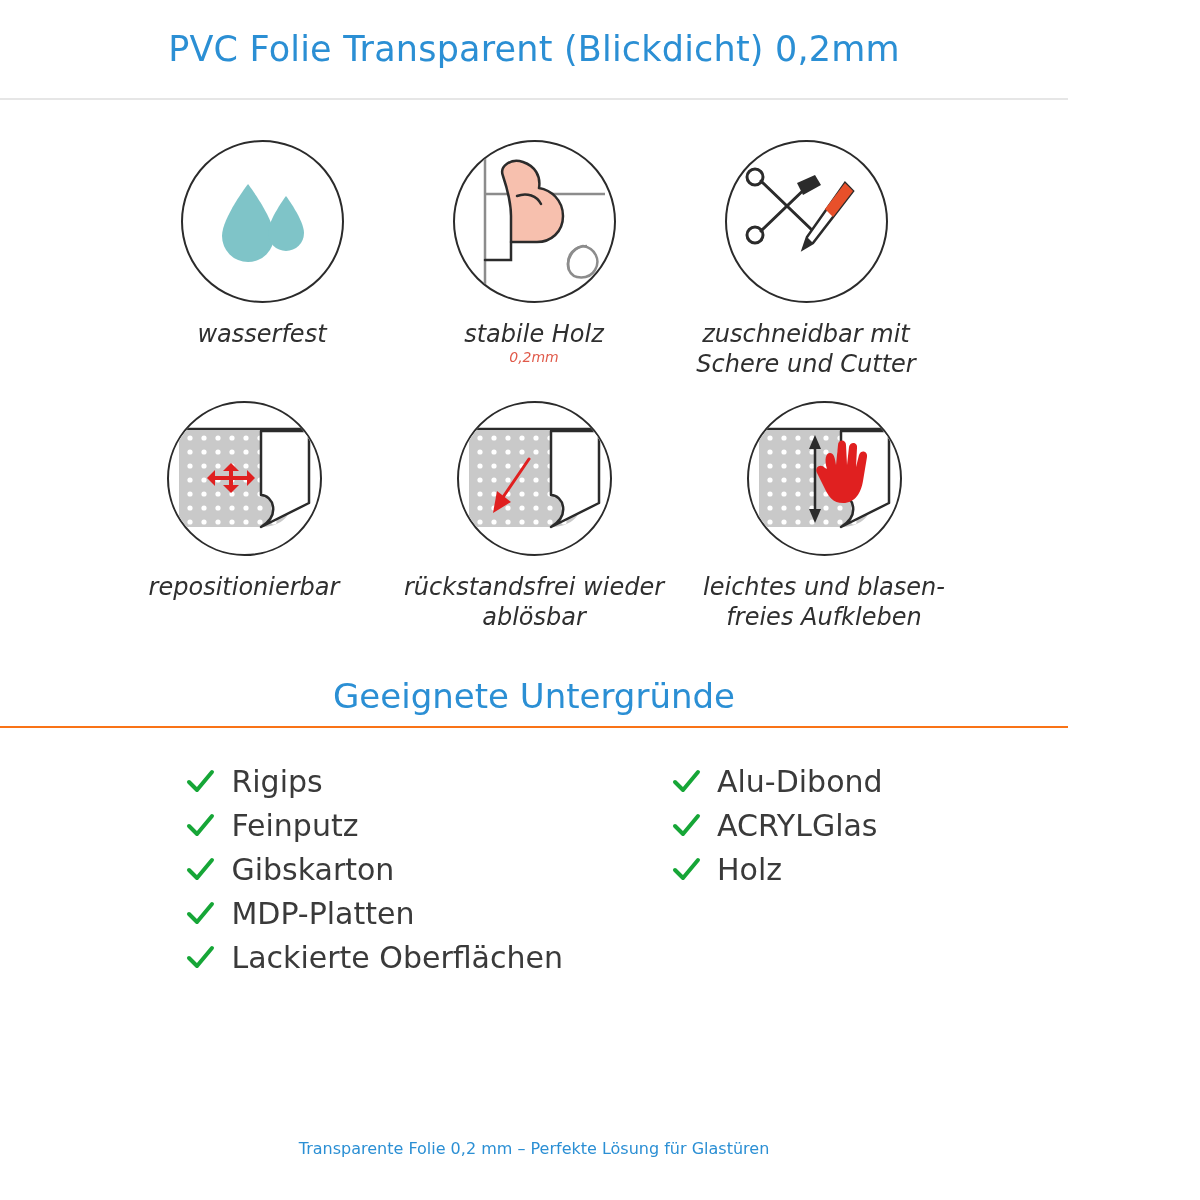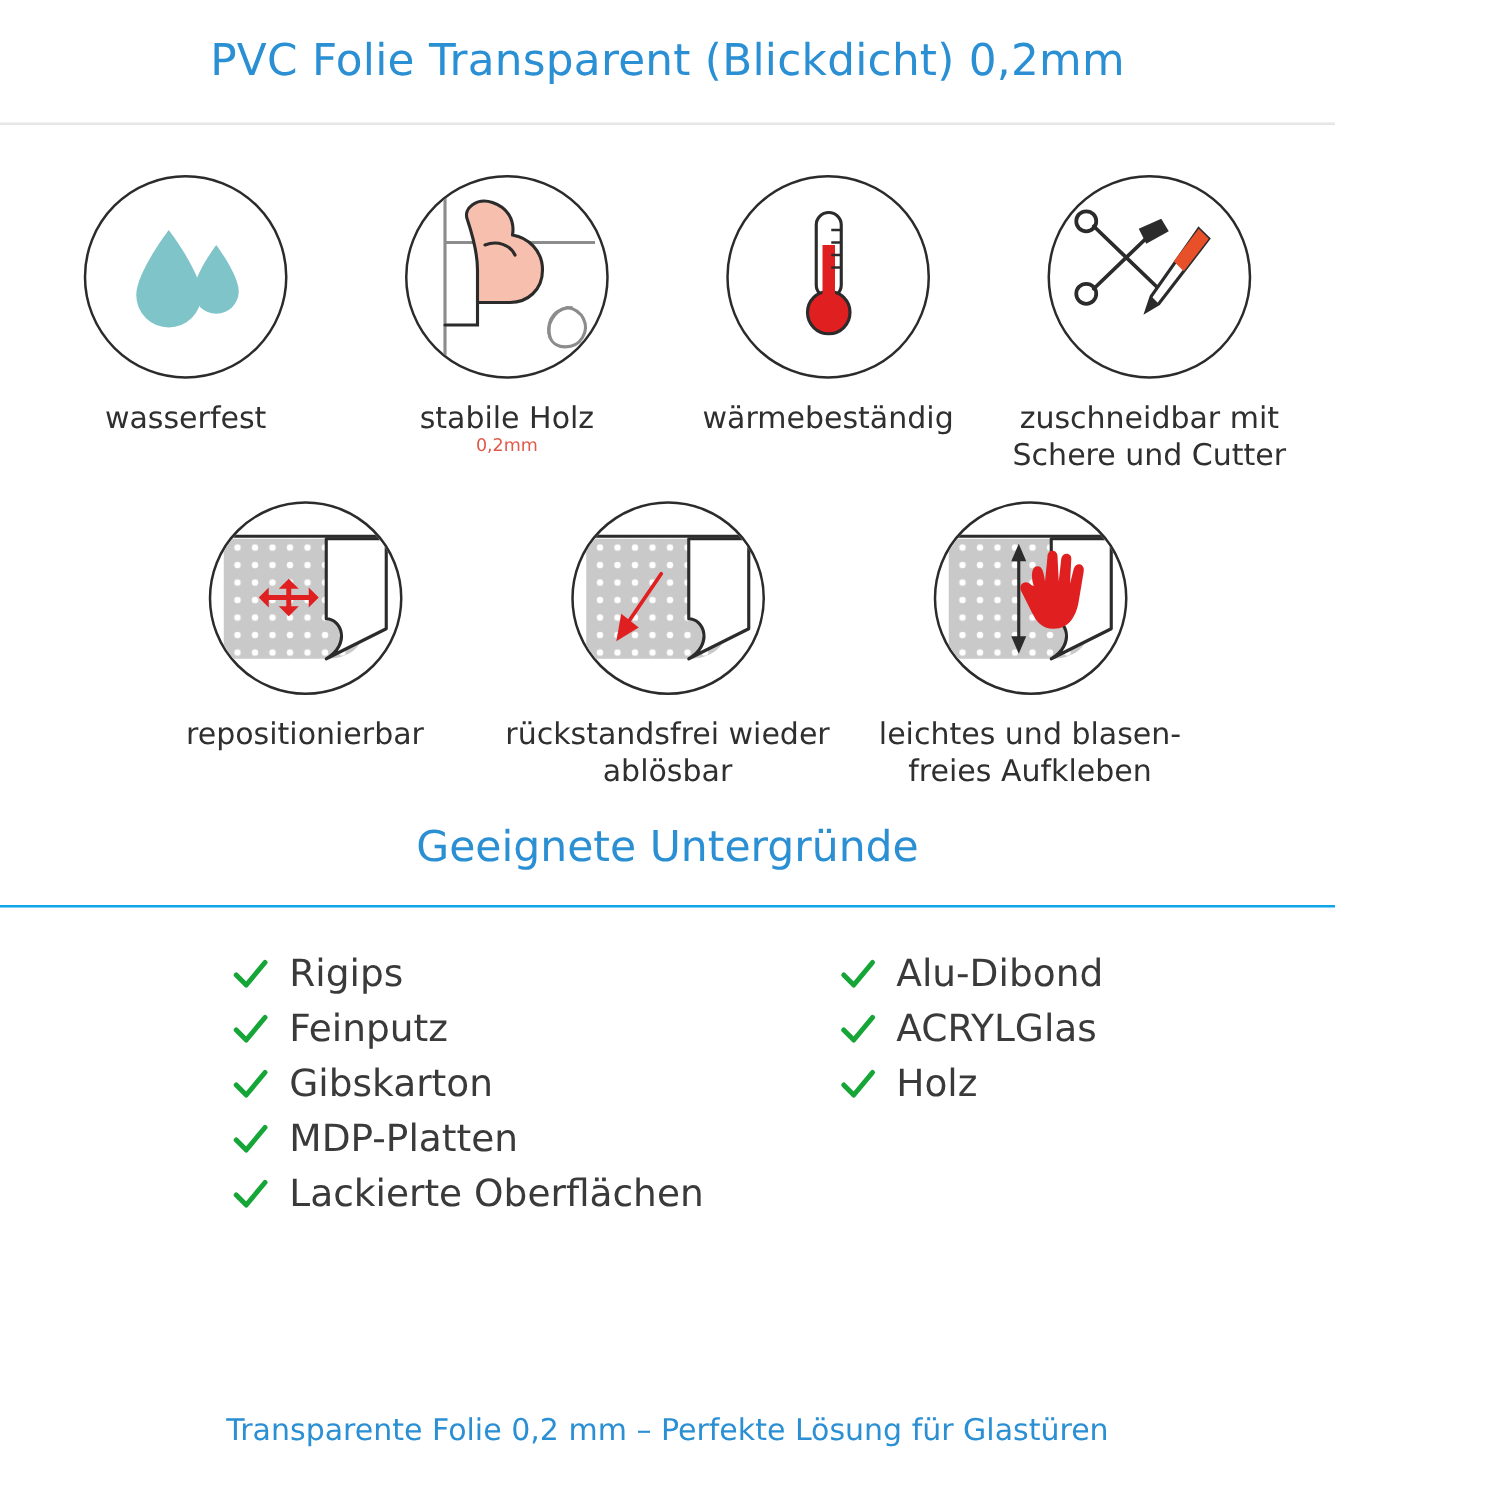--- a/index.html
+++ b/index.html
@@ -39,20 +39,21 @@
   }
 
   
   .features {
     padding: 40px 20px 0 20px;
   }
   .feature-row {
     display: flex;
     justify-content: center;
     align-items: flex-start;
+    font-style: italic;
   }
   .feature-row.row1 > .feature { width: 272px; }
   .feature-row.row2 { margin-top: 22px; }
   .feature-row.row2 > .feature { width: 290px; }
 
   .feature {
     display: flex;
     flex-direction: column;
     align-items: center;
     text-align: center;
@@ -81,24 +82,24 @@
     max-width: 270px;
   }
   .caption .sub {
     display: block;
     color: #e05a4a;
     font-size: 14px;
   }
 
   
   .section-title-wrap {
-    margin-top: 26px;
+    margin-top: 44px;
     text-align: center;
-    padding-bottom: 26px;
-    border-bottom: 2px solid #0ea5e9;
+    padding-bottom: 10px;
+    border-bottom: 2px solid #f97316;
   }
   .section-title {
     font-size: 34px;
     color: #2b8fd4;
     font-weight: 400;
   }
 
   
   .substrates {
     display: flex;
@@ -125,21 +126,21 @@
     display: block;
   }
 
   
   .footer {
     position: absolute;
     left: 0;
     right: 0;
     bottom: 42px;
     text-align: center;
-    font-size: 24px;
+    font-size: 16px;
     color: #2b8fd4;
   }
 </style>
 </head>
 <body>
 
 <div class="page">
 
   <div class="header">
     <div class="header-title">PVC Folie Transparent (Blickdicht) 0,2mm</div>
@@ -179,38 +180,20 @@
             <path d="M128 104 C140 106 146 118 140 128 C134 138 118 138 114 128 C110 118 118 106 128 104 Z" fill="#ffffff" stroke="#8c8c8c" stroke-width="2.5"></path>
             <path d="M114 128 C110 112 120 104 132 104" fill="none" stroke="#8c8c8c" stroke-width="2.5"></path>
           </svg>
         </div>
         <div class="caption">
           <span>stabile Holz</span>
           <span class="sub">0,2mm</span>
         </div>
       </div>
 
-      <div class="feature">
-        <div class="circle">
-          <svg width="120" height="120" viewBox="0 0 120 120">
-            <rect x="50" y="8" width="20" height="68" rx="10" fill="#ffffff" stroke="#2b2b2b" stroke-width="2.5"></rect>
-            <circle cx="60" cy="88" r="17" fill="#e02020" stroke="#2b2b2b" stroke-width="2.5"></circle>
-            <rect x="55" y="34" width="10" height="50" fill="#e02020"></rect>
-            <g stroke="#2b2b2b" stroke-width="2">
-                <path d="M62 22 L70 22"></path>
-                <path d="M62 32 L70 32"></path>
-                <path d="M62 42 L70 42"></path>
-                <path d="M62 52 L70 52"></path>
-              </g>
-          </svg>
-        </div>
-        <div class="caption">
-          <span>wärmebeständig</span>
-        </div>
-      </div>
 
       <div class="feature">
         <div class="circle">
           <svg width="130" height="130" viewBox="0 0 130 130">
             <g stroke="#2b2b2b" stroke-width="3" fill="none" stroke-linecap="round">
               <path d="M20 24 L72 74"></path>
               <path d="M20 74 L72 24"></path>
               <circle cx="14" cy="20" r="8"></circle>
               <circle cx="14" cy="78" r="8"></circle>
             </g>

